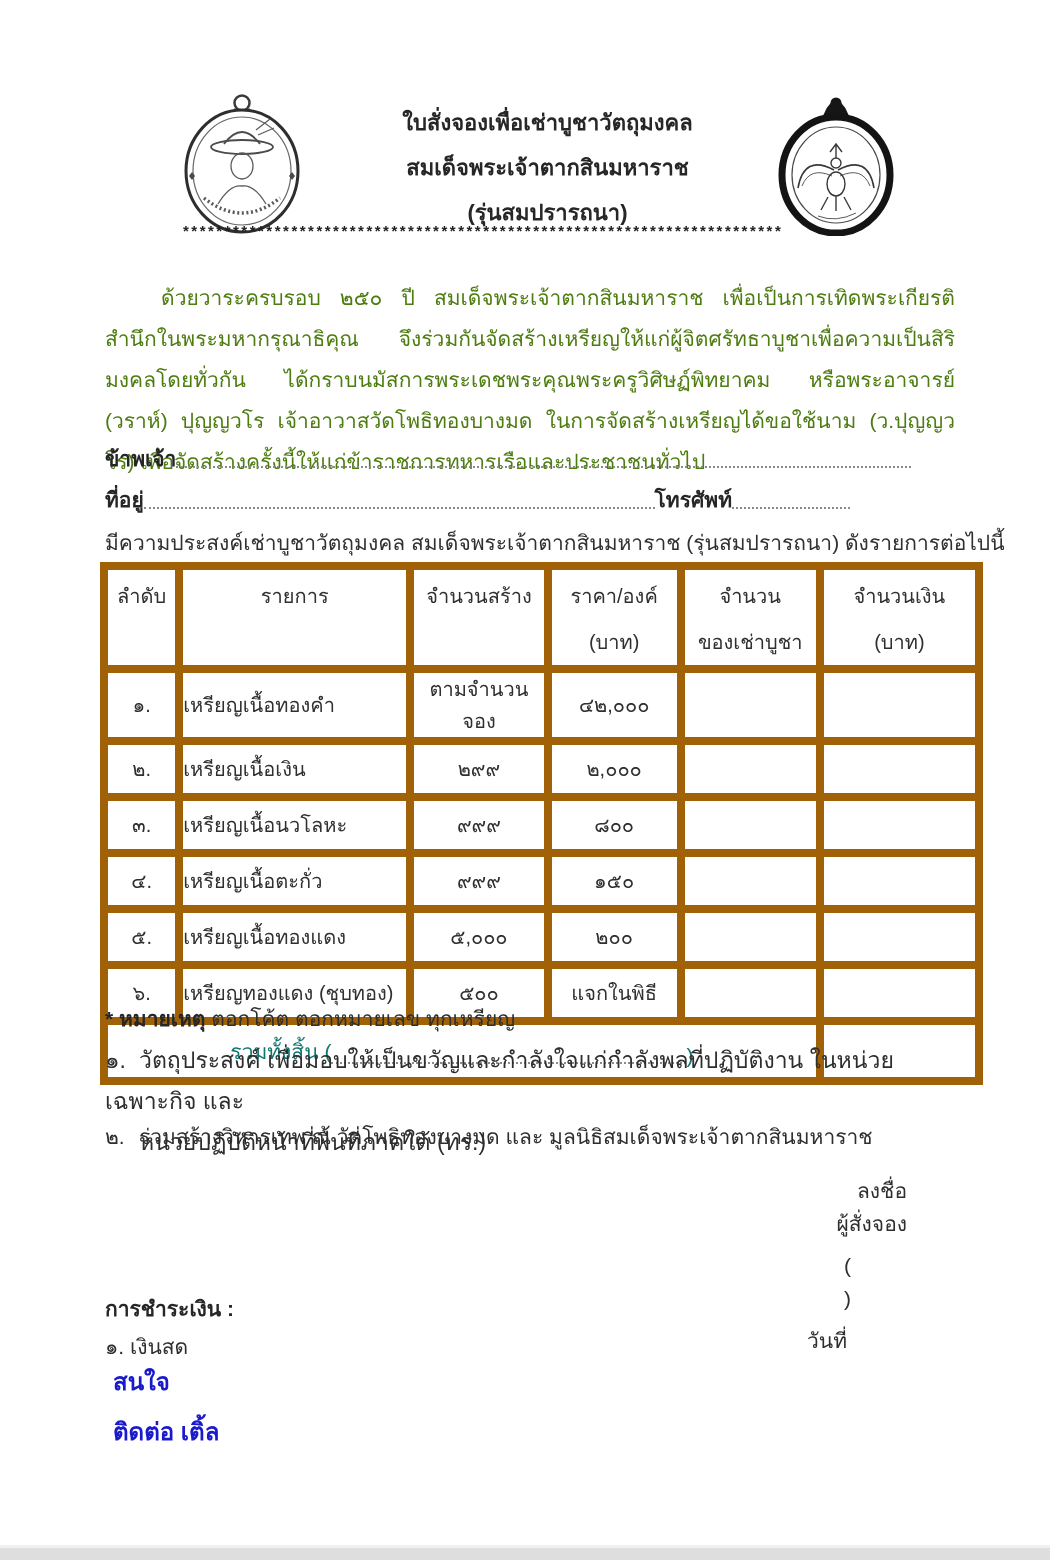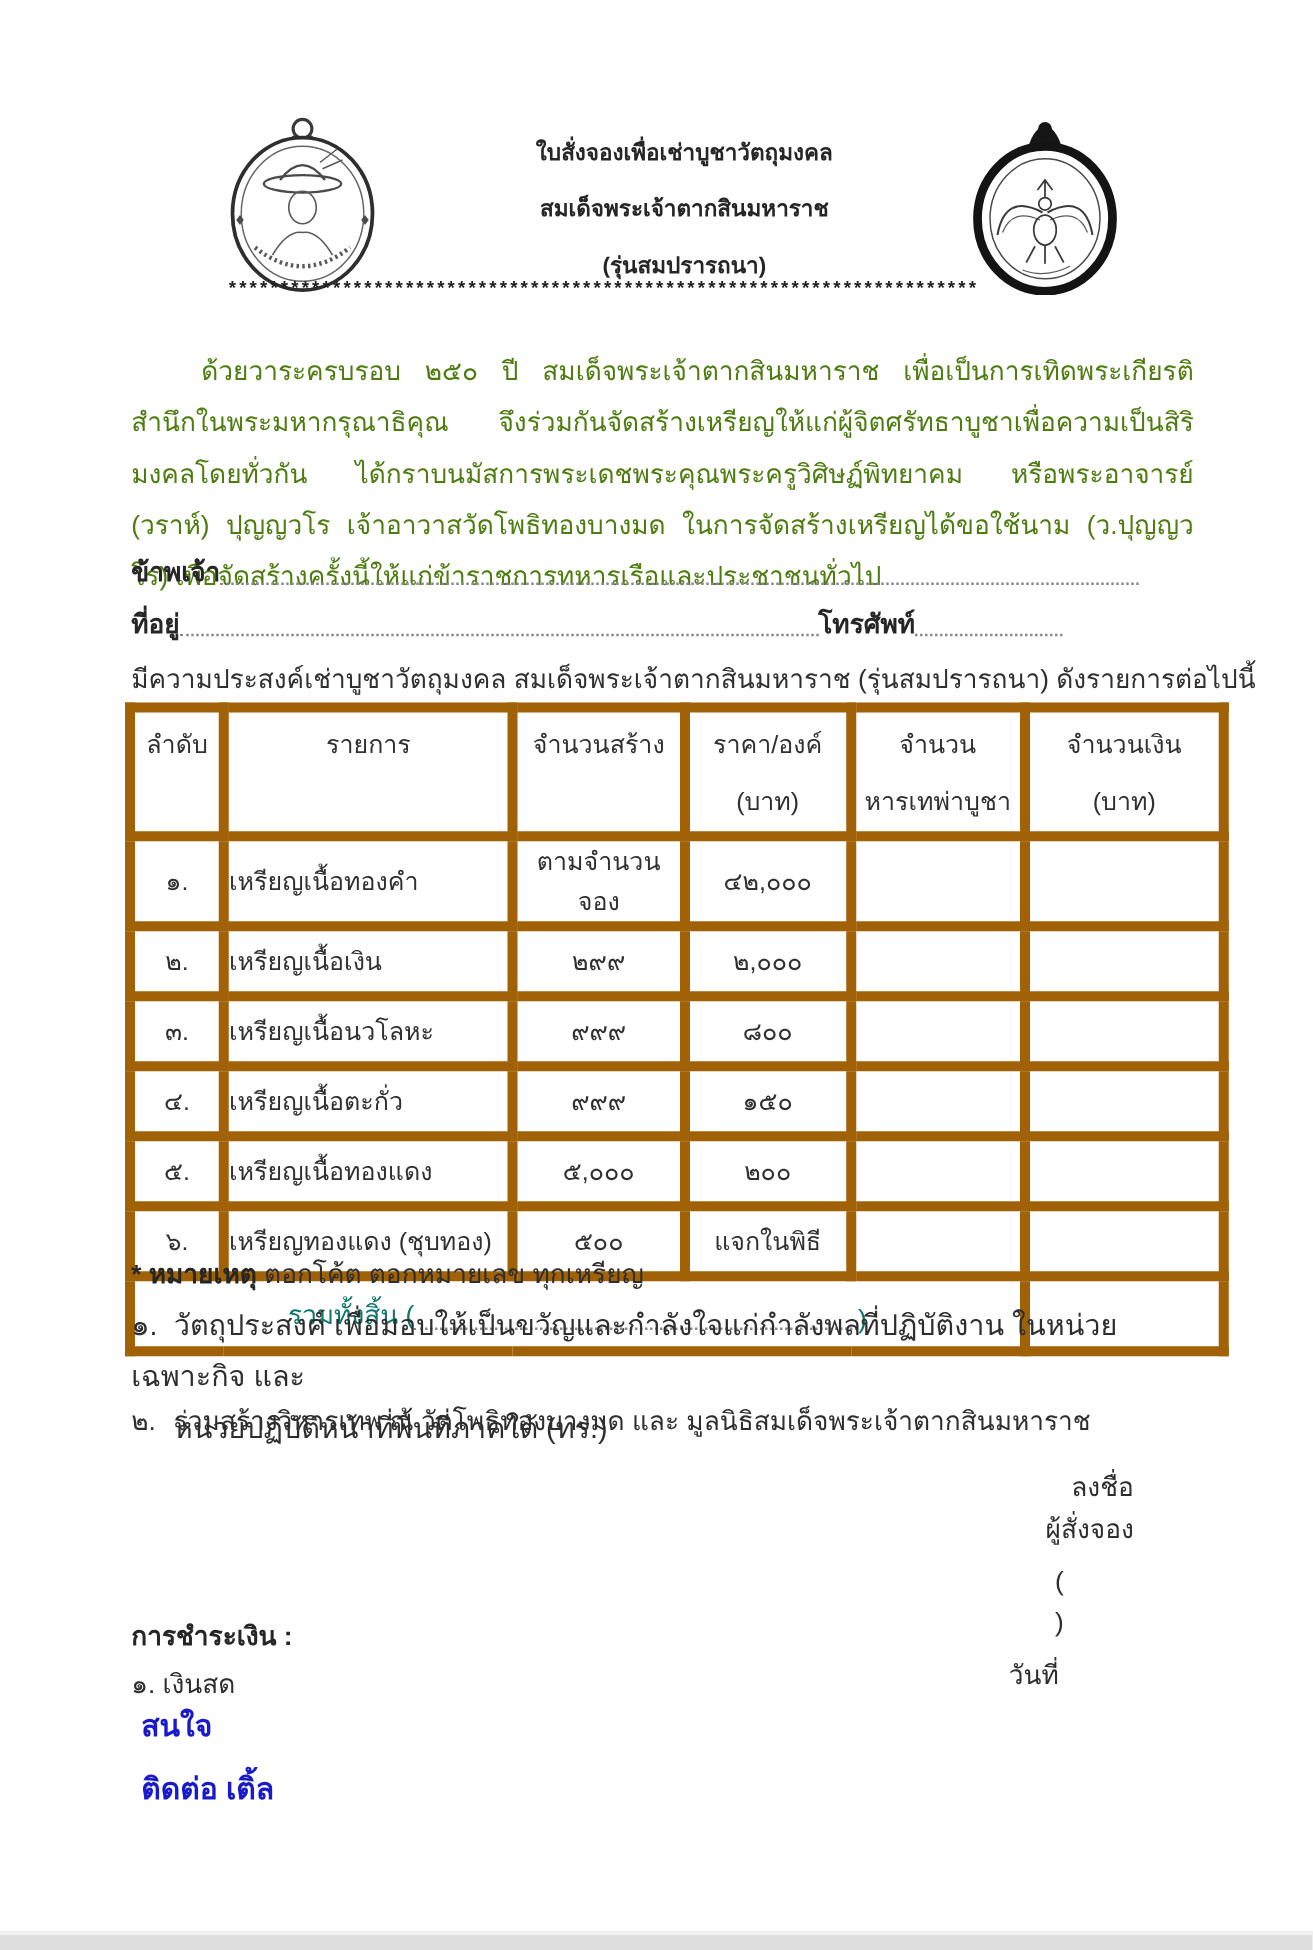--- a/index.html
+++ b/index.html
@@ -11,21 +11,21 @@
     position:relative;
     overflow:hidden;
   }
   .page { position:absolute; inset:0; background:#fff; }
 
   
   .header { position:absolute; top:92px; left:102px; width:881px; height:150px; }
   .seal-left  { position:absolute; left:80px;  top:0; }
   .seal-right { position:absolute; right:88px; top:2px; }
   .title-block { position:absolute; left:240px; right:230px; top:8px; text-align:center; }
-  .title-line { font-weight:700; font-size:18px; line-height:45px; color:#262626; white-space:nowrap; }
+  .title-line { font-weight:700; font-size:22px; line-height:45px; color:#262626; white-space:nowrap; }
 
   .star-line {
     position:absolute; top:222px; left:183px; width:695px; height:22px;
     overflow:hidden; white-space:nowrap;
     font-size:15px; font-weight:700; letter-spacing:2.5px; color:#222;
   }
 
   
   .intro {
     position:absolute; top:256px; left:105px; width:850px;
@@ -180,21 +180,21 @@
           <th class="h">
               <span class="l1">จำนวนสร้าง</span>
               <span class="l2"></span>
             </th>
           <th class="h">
               <span class="l1">ราคา/องค์</span>
               <span class="l2">(บาท)</span>
             </th>
           <th class="h">
               <span class="l1">จำนวน</span>
-              <span class="l2">หารเทพ่าบูชา</span>
+              <span class="l2">ของเช่าบูชา</span>
             </th>
           <th class="h">
               <span class="l1">จำนวนเงิน</span>
               <span class="l2">(บาท)</span>
             </th>
         </tr>
       </thead>
       <tbody>
         <tr>
           <td class="c">๑.</td>

